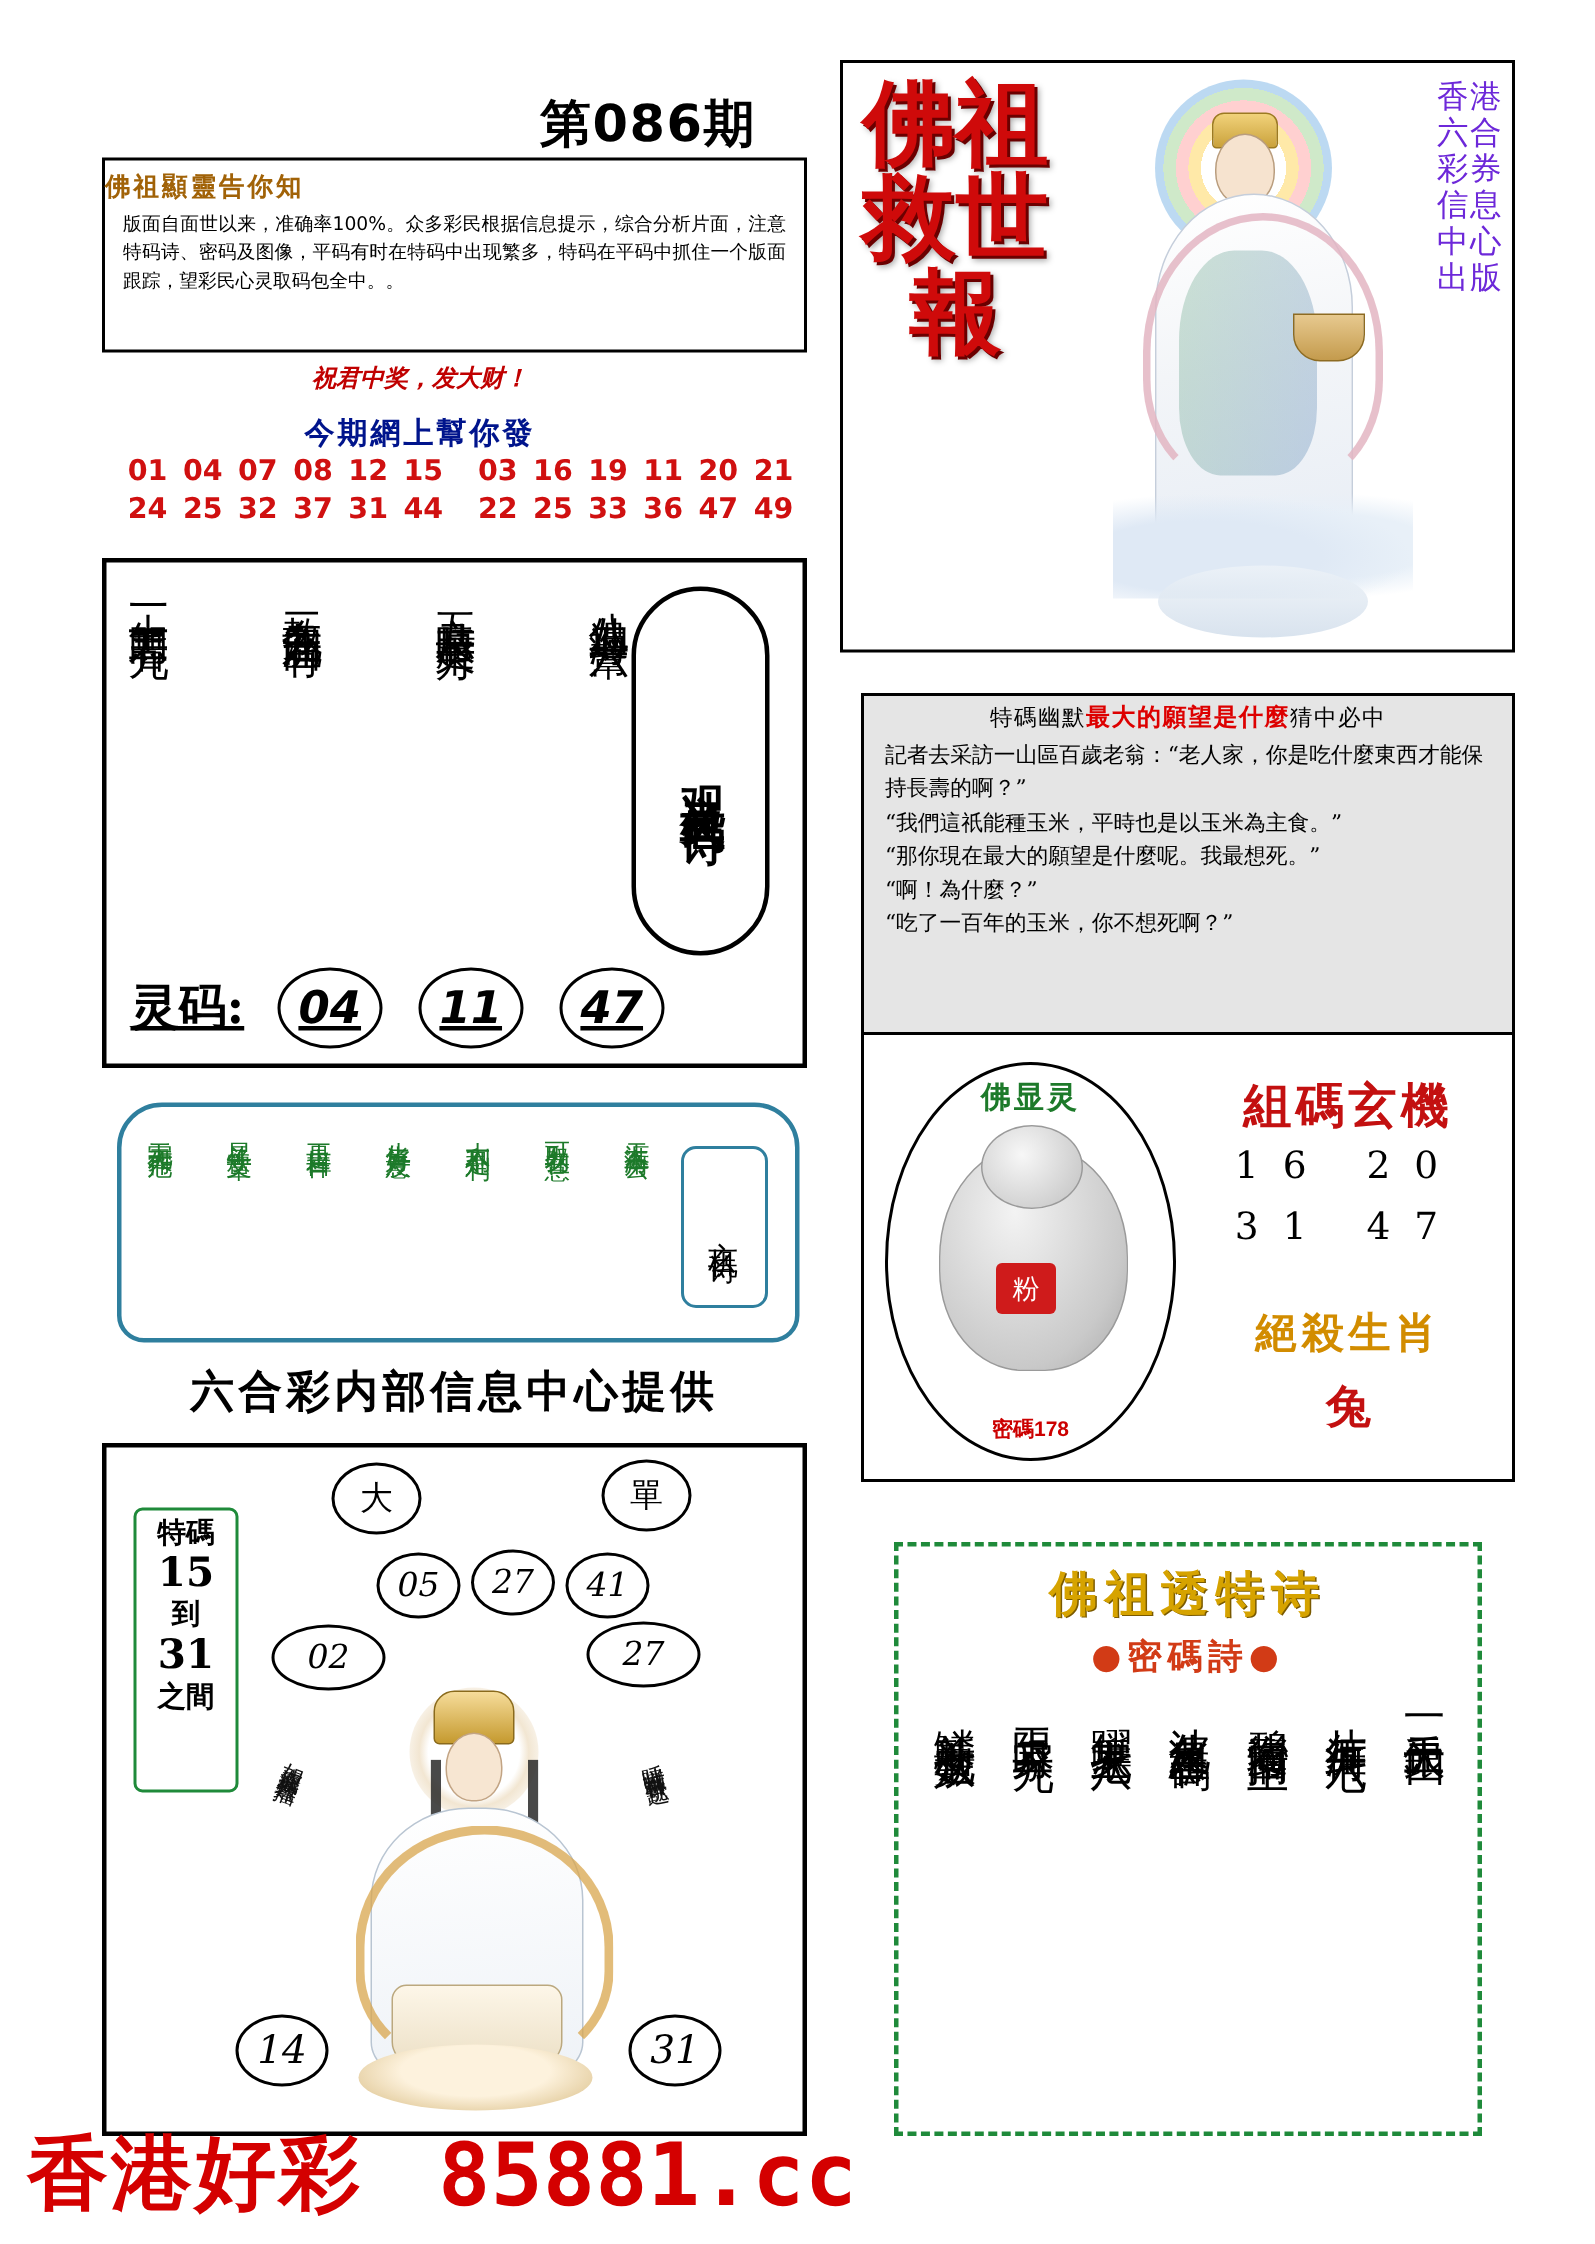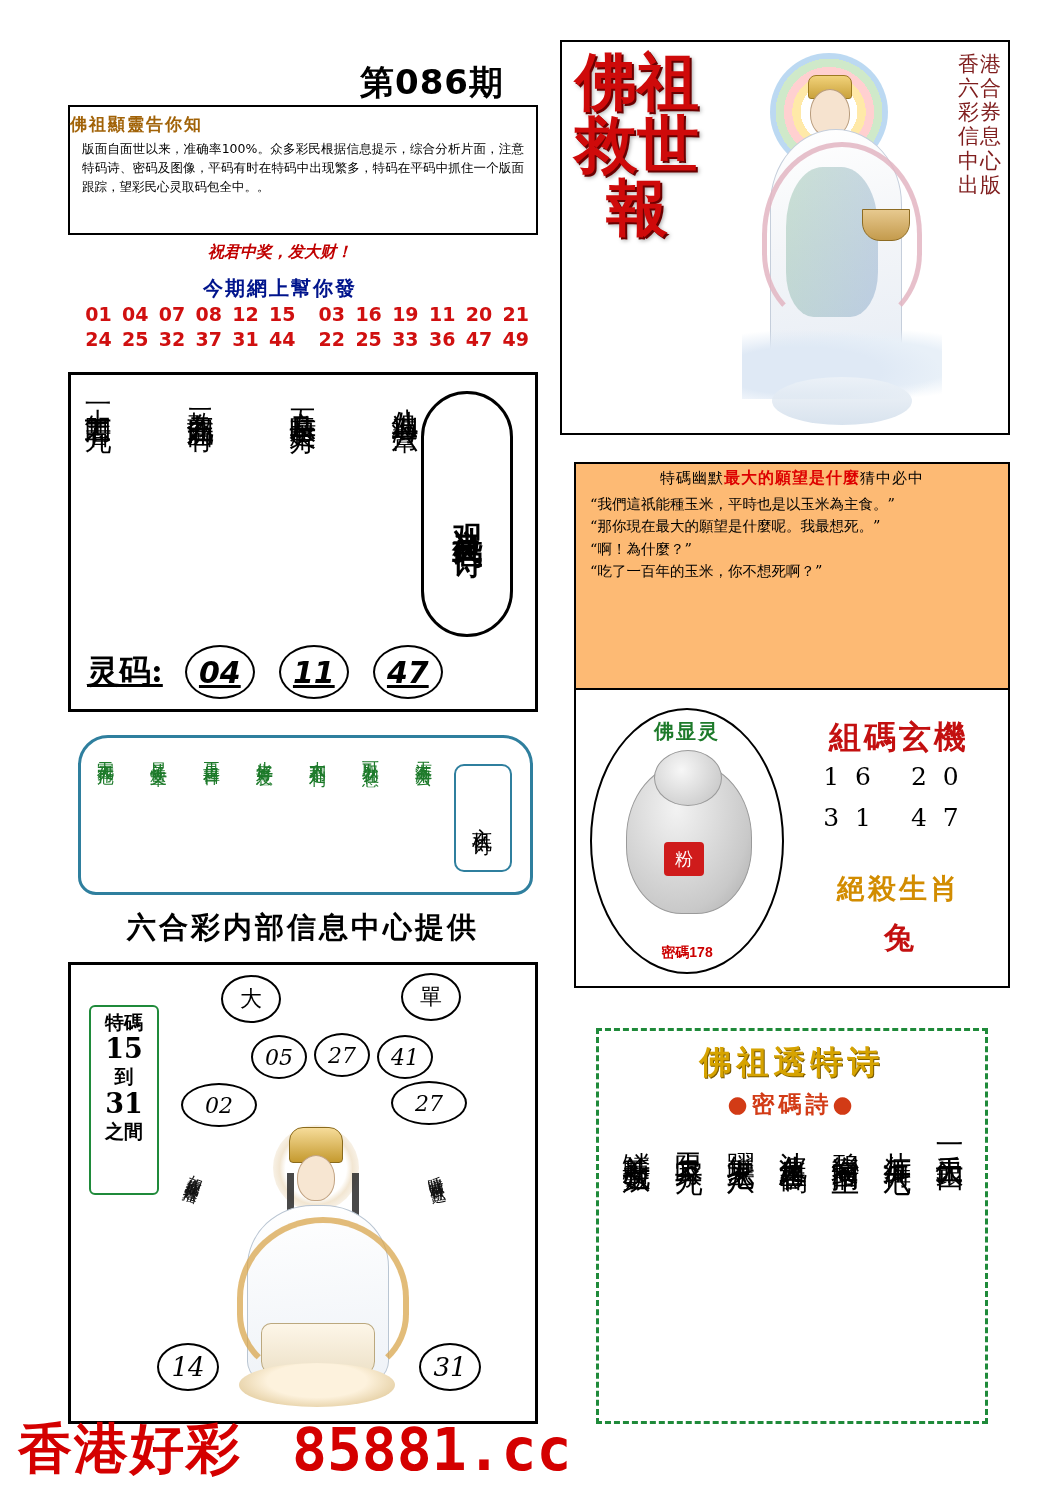--- a/index.html
+++ b/index.html
@@ -115,21 +115,21 @@
     line-height: 1.02;
     text-align: center;
     text-shadow: 2px 2px 0 #6b0000, 3px 3px 4px rgba(0,0,0,.35);
     font-family: "DejaVu Serif", serif;
   }
   .masthead-side {
     position: absolute;
     right: 6px; top: 10px;
     width: 44px;
     font-size: 21px;
-    color: #7f1d1d;
+    color: #6d28d9;
     line-height: 1.15;
     text-align: center;
     letter-spacing: 1px;
   }
   
   .guanyin {
     position: absolute;
     left: 150px; top: 5px;
     width: 250px; height: 380px;
   }
@@ -441,21 +441,21 @@
     border-radius: 50%;
   }
 
   
   .joke-box {
     position: absolute;
     left: 574px; top: 462px;
     width: 436px; height: 244px;
     border: 2px solid #000;
     box-sizing: border-box;
-    background: #fdba74;
+    background: #e5e5e5;
   }
   .joke-head {
     text-align: center;
     font-size: 15px;
     margin-top: 4px;
     letter-spacing: 1px;
   }
   .joke-head .hl { color: #d00; font-weight: bold; font-size: 16px; }
   .joke-body {
     padding: 4px 14px 0 14px;
@@ -776,20 +776,21 @@
       <div class="bodhi-skirt"></div>
       <div class="bodhi-lotus"></div>
     </div>
   </div>
 
   <div class="joke-box">
     <div class="joke-head">
       <span>特碼幽默</span><span class="hl">最大的願望是什麼</span><span>猜中必中</span>
     </div>
     <div class="joke-body">
+      <div>記者去采訪一山區百歲老翁：“老人家，你是吃什麼東西才能保持長壽的啊？”</div>
       <div>“我們這祇能種玉米，平時也是以玉米為主食。”</div>
       <div>“那你現在最大的願望是什麼呢。我最想死。”</div>
       <div>“啊！為什麼？”</div>
       <div>“吃了一百年的玉米，你不想死啊？”</div>
     </div>
   </div>
 
   <div class="buddha-box">
     <div class="buddha-oval">
       <div class="buddha-title">佛显灵</div>

